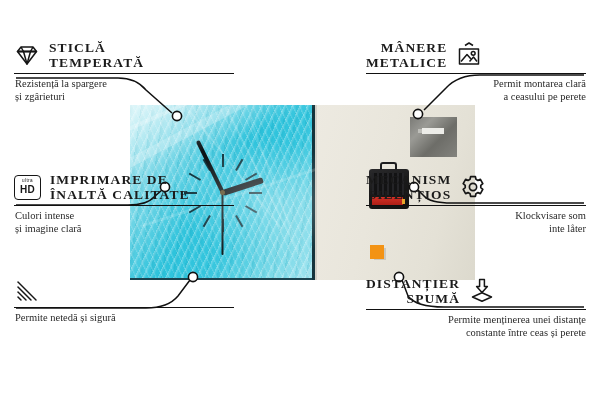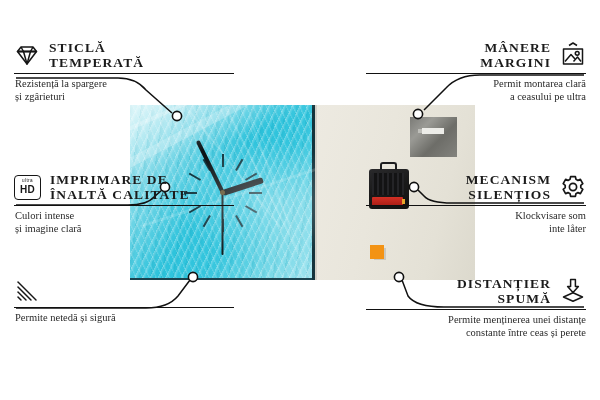--- a/index.html
+++ b/index.html
@@ -92,21 +92,21 @@
   }
 
   
   #wires{ position:absolute; left:0; top:0; width:600px; height:400px; pointer-events:none;}
 
   
   .feature{ position:absolute; width:220px; }
   .feature.left{ text-align:left; }
   .feature.right{ text-align:right; }
   .fhead{ display:flex; align-items:center; gap:9px; }
-  .feature.right .fhead{ justify-content:flex-end; }
+  .feature.right .fhead{ justify-content:flex-start; }
   .ftitle{
     font-family:"Liberation Serif", serif;
     font-weight:700;
     font-size:13.5px;
     letter-spacing:1.1px;
     line-height:15px;
     color:#1b1b1b;
   }
   .ficon{ width:26px; height:26px; flex:0 0 26px; display:block; }
   .fdesc{
@@ -279,35 +279,35 @@
       </svg>
     </div>
     <div class="rule"></div>
     <div class="fdesc">Permite netedă și sigură</div>
   </div>
 
   <div class="feature right" id="f4">
     <div class="fhead">
       <div>
         <div class="ftitle">MÂNERE</div>
-        <div class="ftitle">MARGINI</div>
+        <div class="ftitle">METALICE</div>
       </div>
       <svg class="ficon" viewBox="0 0 26 26">
         <g fill="none" stroke="#161616" stroke-width="1.5" stroke-linejoin="round">
           <path d="M9 3.5 L13 1 L17 3.5"></path>
           <rect x="3.5" y="7" width="19" height="15"></rect>
           <path d="M5 19.5 L11 12.5 L15 17"></path>
           <path d="M13.5 19.5 L17.5 15 L21 19.5"></path>
           <circle cx="17.2" cy="11.3" r="1.9"></circle>
         </g>
       </svg>
     </div>
     <div class="rule"></div>
     <div class="fdesc">Permit montarea clară</div>
-    <div class="fdesc" style="margin-top:0">a ceasului pe ultra</div>
+    <div class="fdesc" style="margin-top:0">a ceasului pe perete</div>
   </div>
 
   <div class="feature right" id="f6">
     <div class="fhead">
       <div>
         <div class="ftitle">DISTANȚIER</div>
         <div class="ftitle">SPUMĂ</div>
       </div>
       <svg class="ficon" viewBox="0 0 26 26">
         <g fill="none" stroke="#161616" stroke-width="1.5" stroke-linejoin="round">

